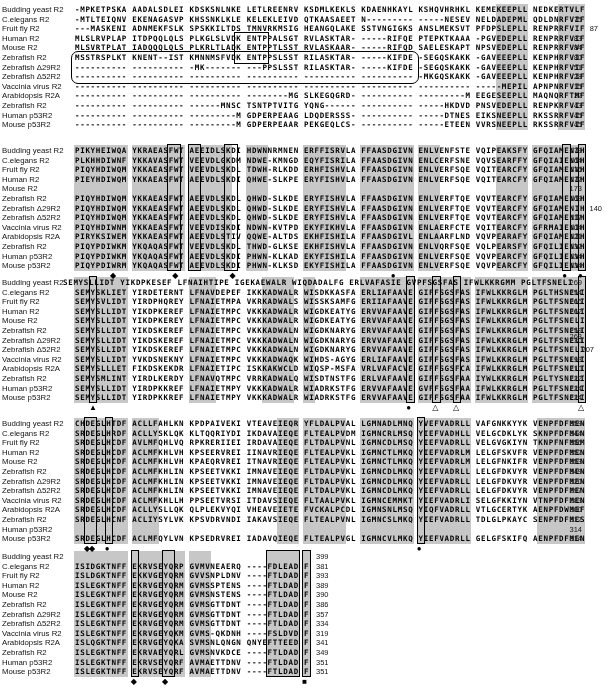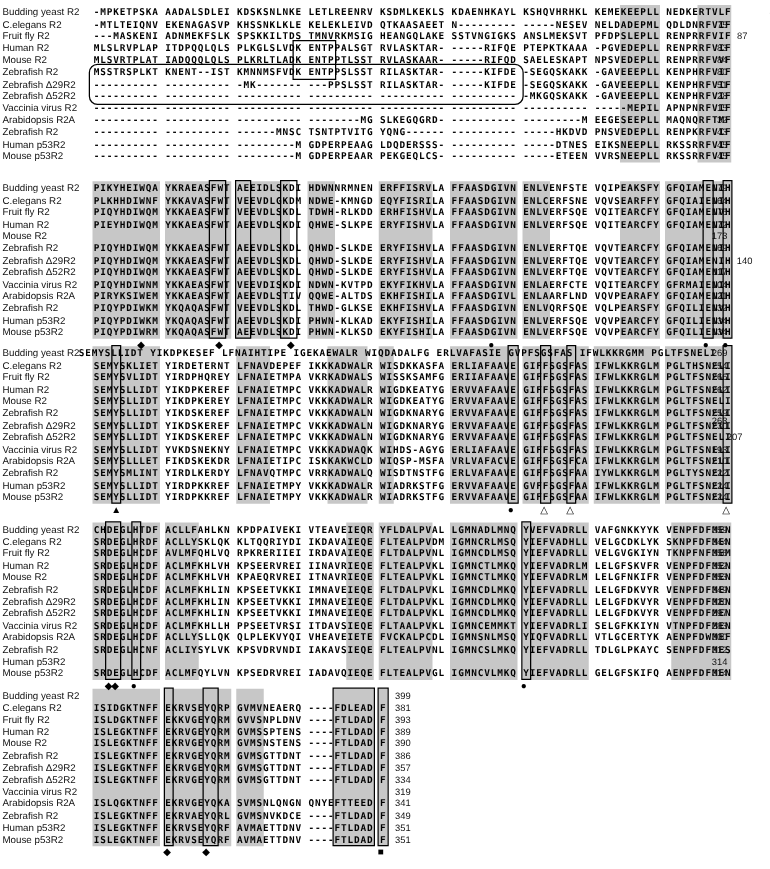--- a/index.html
+++ b/index.html
@@ -254,20 +254,21 @@
     <div class="row-label txt" style="top: 600px;">Zebrafish R2</div>
     <div class="seq txt" style="left: 75px; top: 600px;">ISLEGKTNFF EKRVGEYQRM GVMSGTTDNT ----FTLDAD F</div>
     <div class="num txt" style="left: 316px; top: 600px;">386</div>
     <div class="row-label txt" style="top: 609.6px;">Zebrafish Δ29R2</div>
     <div class="seq txt" style="left: 75px; top: 609.6px;">ISLEGKTNFF EKRVGEYQRM GVMSGTTDNT ----FTLDAD F</div>
     <div class="num txt" style="left: 316px; top: 609.6px;">357</div>
     <div class="row-label txt" style="top: 619.2px;">Zebrafish Δ52R2</div>
     <div class="seq txt" style="left: 75px; top: 619.2px;">ISLEGKTNFF EKRVGEYQRM GVMSGTTDNT ----FTLDAD F</div>
     <div class="num txt" style="left: 316px; top: 619.2px;">334</div>
     <div class="row-label txt" style="top: 628.8px;">Vaccinia virus R2</div>
+    <div class="seq txt" style="left: 75px; top: 628.8px;">ISLEGKTNFF EKRVGEYQKM GVMS-QKDNH ----FSLDVD F</div>
     <div class="num txt" style="left: 316px; top: 628.8px;">319</div>
     <div class="row-label txt" style="top: 638.4px;">Arabidopsis R2A</div>
     <div class="seq txt" style="left: 75px; top: 638.4px;">ISLQGKTNFF EKRVGEYQKA SVMSNLQNGN QNYEFTTEED F</div>
     <div class="num txt" style="left: 316px; top: 638.4px;">341</div>
     <div class="row-label txt" style="top: 648px;">Zebrafish R2</div>
     <div class="seq txt" style="left: 75px; top: 648px;">ISLEGKTNFF EKRVAEYQRL GVMSNVKDCE ----FTLDAD F</div>
     <div class="num txt" style="left: 316px; top: 648px;">349</div>
     <div class="row-label txt" style="top: 657.6px;">Human p53R2</div>
     <div class="seq txt" style="left: 75px; top: 657.6px;">ISLEGKTNFF EKRVSEYQRF AVMAETTDNV ----FTLDAD F</div>
     <div class="num txt" style="left: 316px; top: 657.6px;">351</div>

